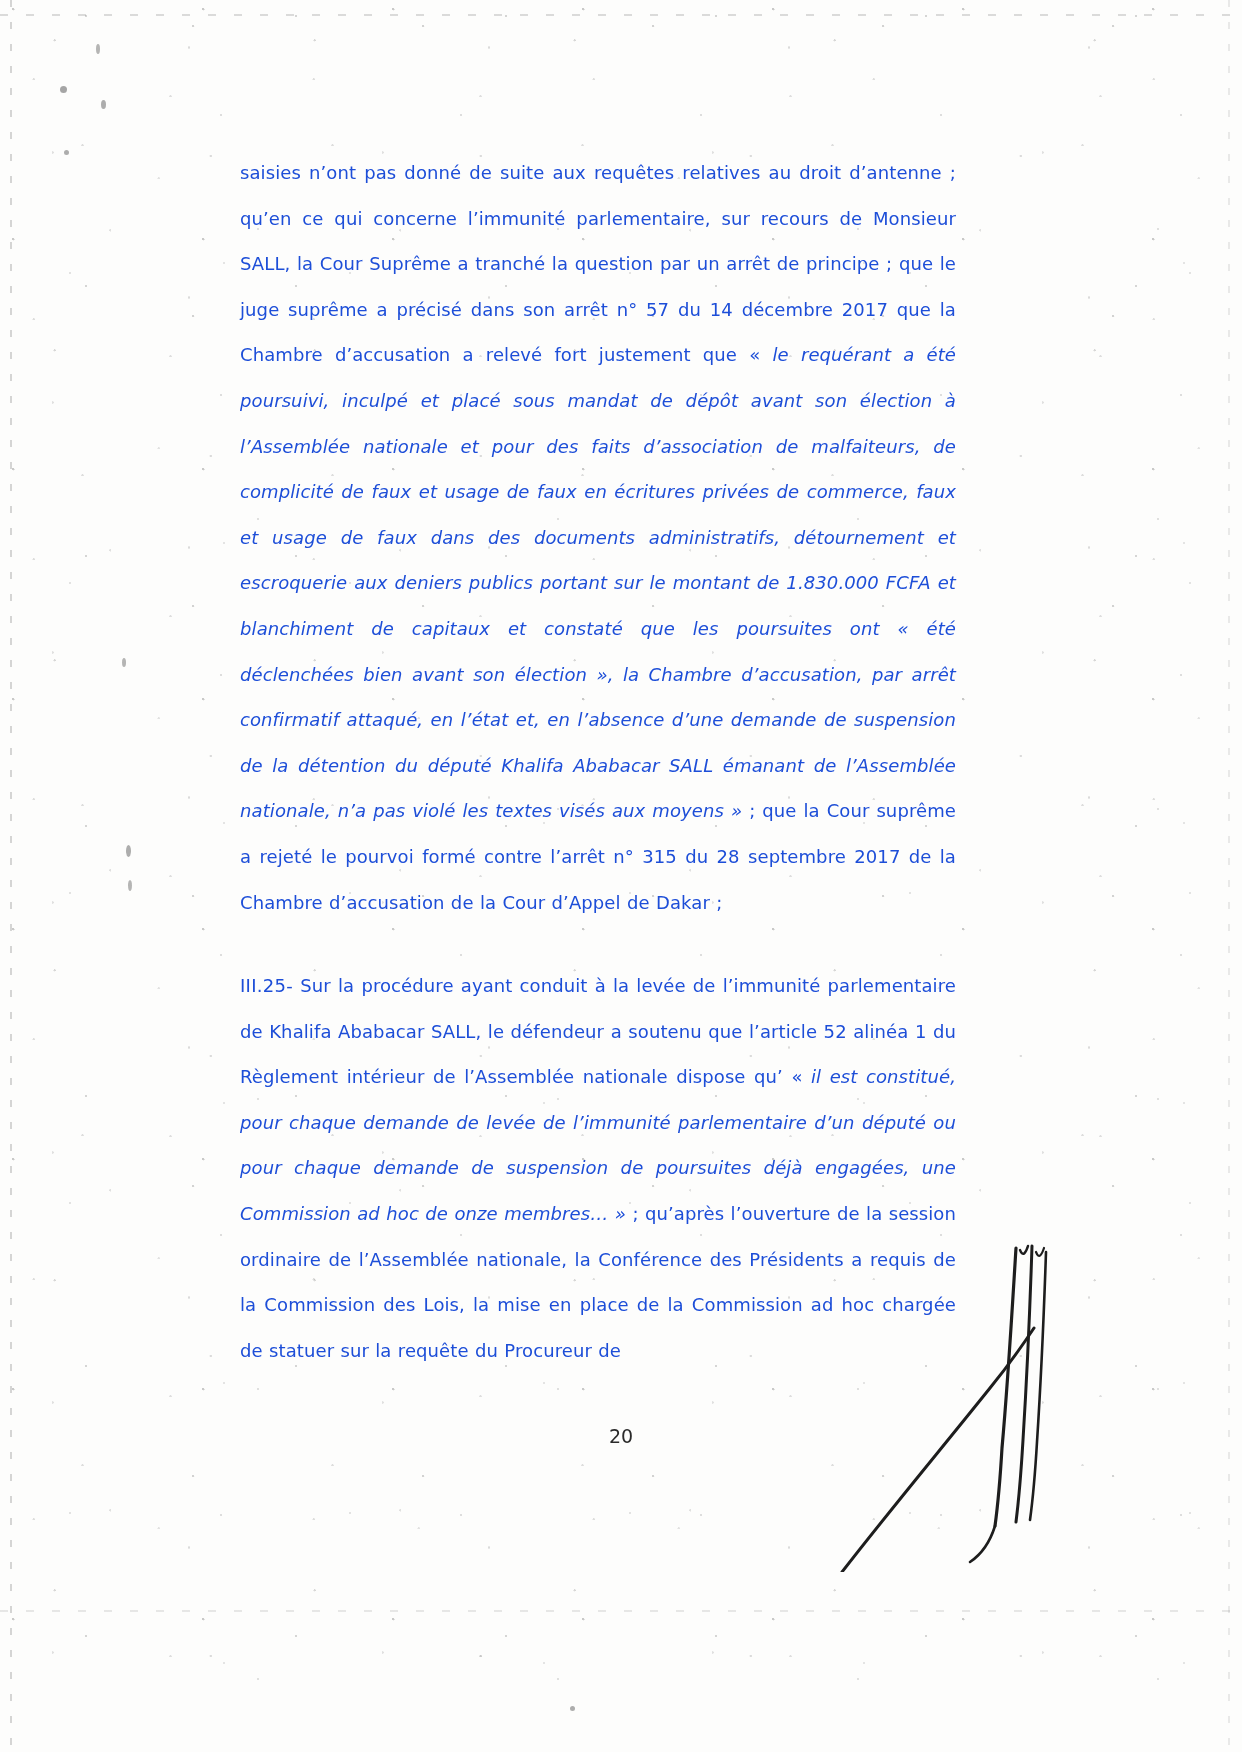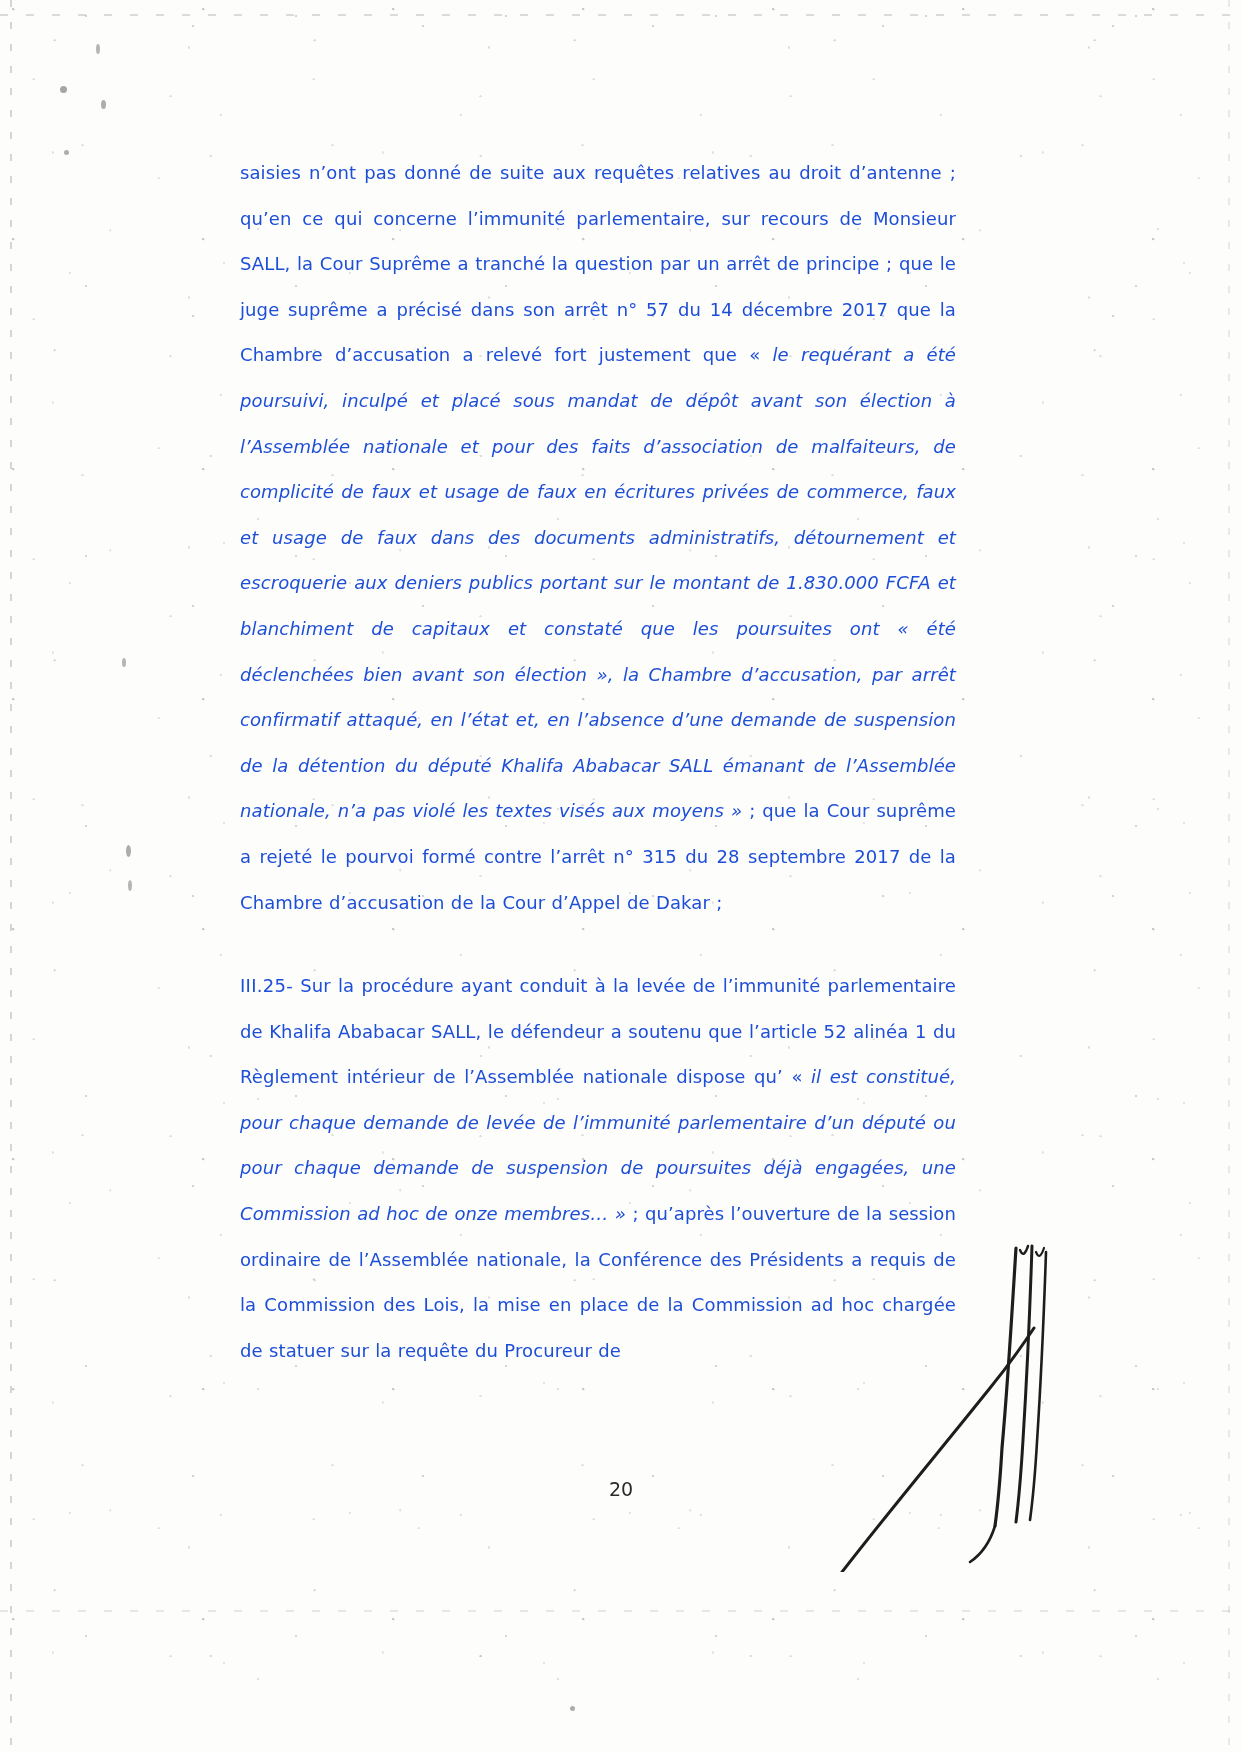--- a/index.html
+++ b/index.html
@@ -102,21 +102,21 @@
   p.para.second { margin-top: 38px; }
 
   p.para i, p.para em { font-style: italic; }
   p.para b, p.para strong { font-weight: normal; }
 
   .sect-num { font-weight: bold; letter-spacing: .3px; }
 
   #page-number {
     position: absolute;
     left: 0;
-    top: 1478px;
+    top: 1425px;
     width: 1242px;
     text-align: center;
     font-size: 19px;
     color: #2a2a2a;
   }
 
   
   #signature {
     position: absolute;
     right: 150px;

